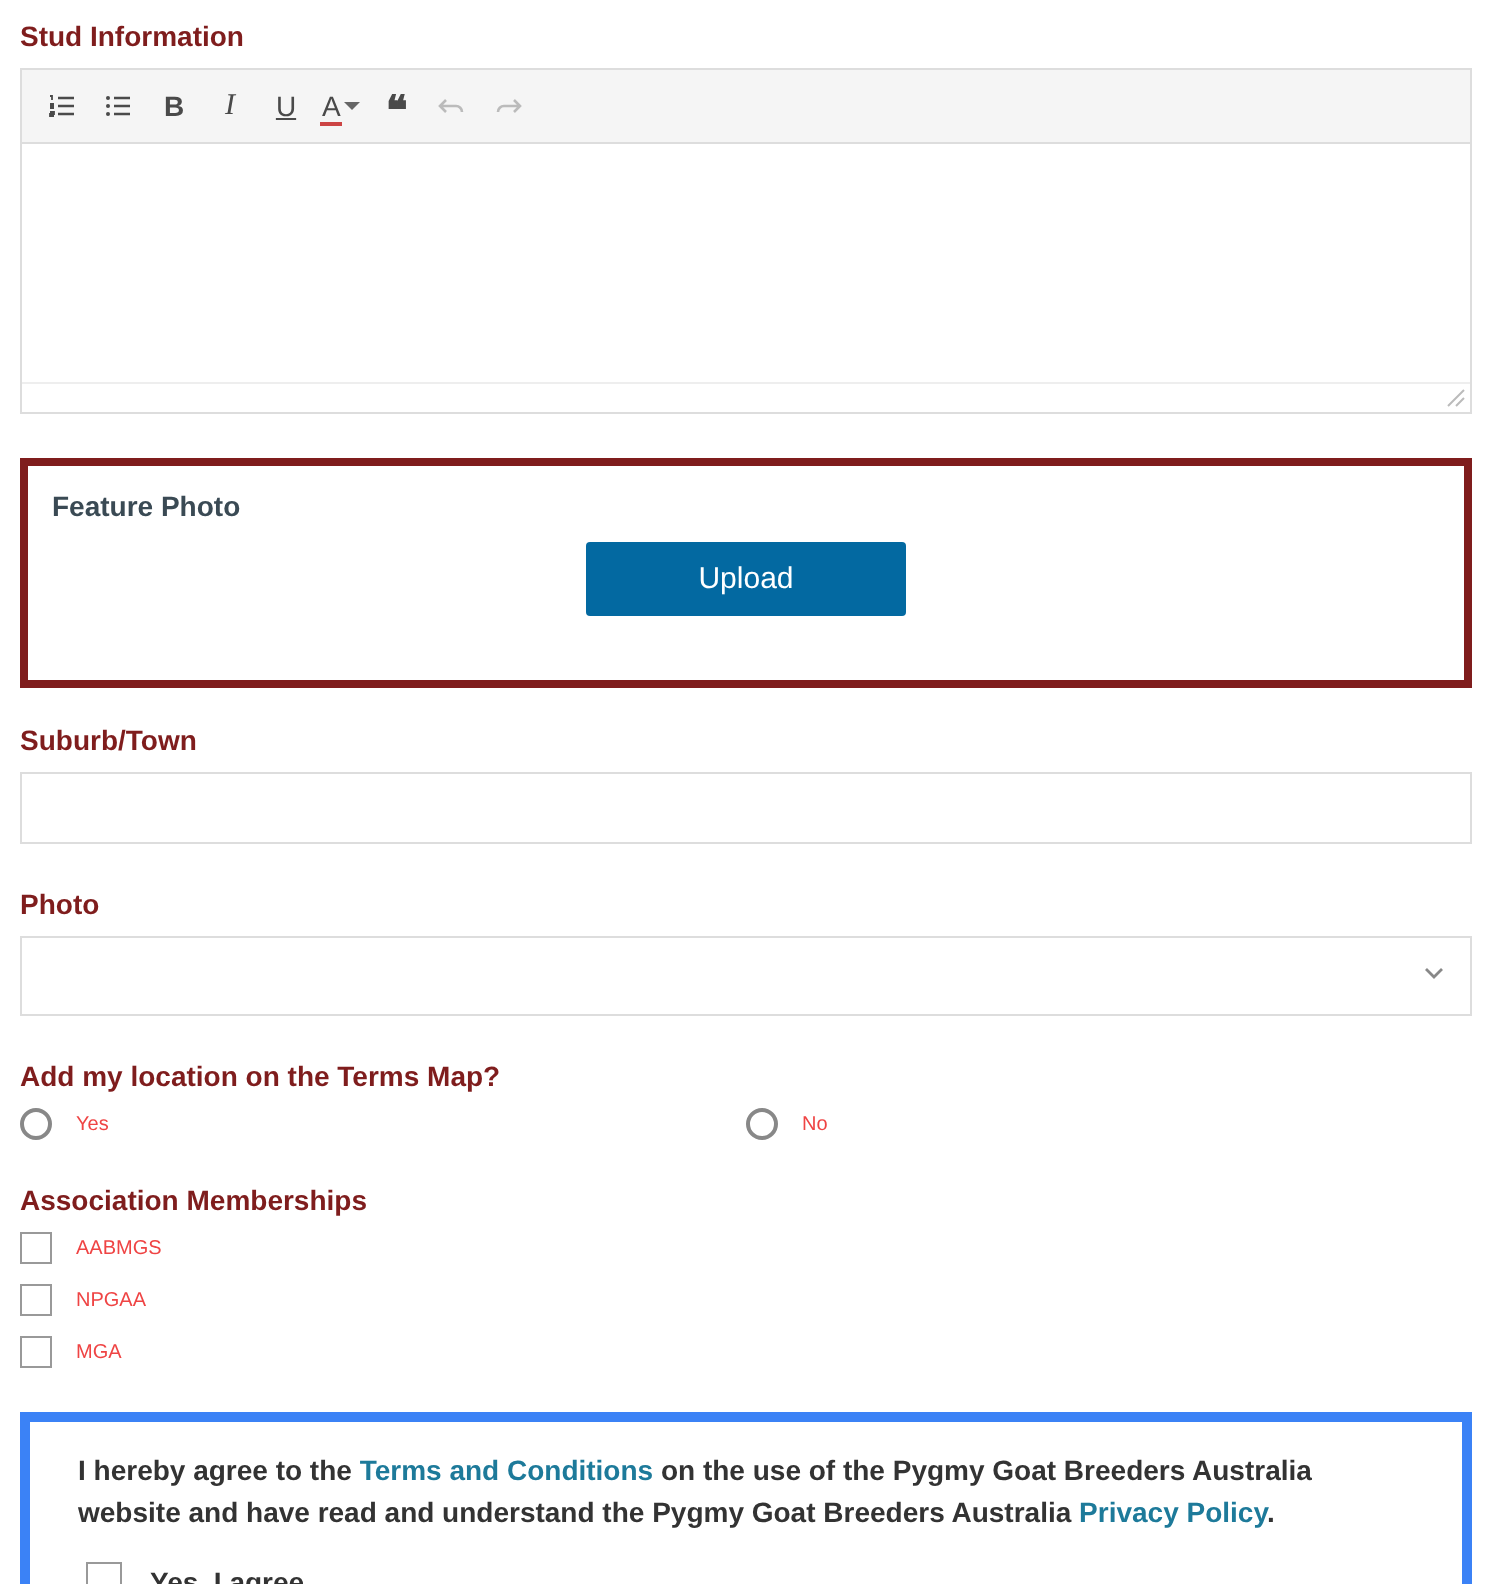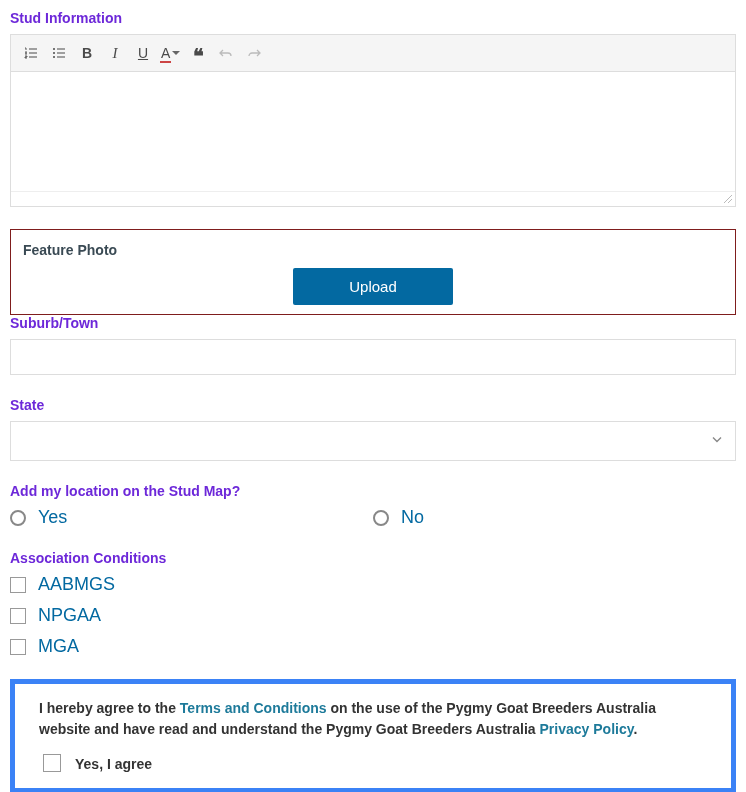--- a/index.html
+++ b/index.html
@@ -10,21 +10,21 @@
     body {
       font-family: -apple-system, BlinkMacSystemFont, "Segoe UI", Arial, sans-serif;
       padding: 10px;
       color: #333;
       font-size: 14px;
       width: 746px;
     }
     .label {
       font-weight: 600;
       font-size: 14px;
-      color: #6d28d9;
+      color: #7f1d1d;
       margin-bottom: 8px;
       display: block;
     }
     .editor-wrap {
       border: 1px solid #ddd;
       margin-bottom: 22px;
     }
     .toolbar {
       background: #f5f5f5;
       border-bottom: 1px solid #ddd;
@@ -92,22 +92,23 @@
     }
     .resize-handle {
       position: absolute;
       bottom: 2px;
       right: 2px;
       width: 10px;
       height: 10px;
     }
     .resize-handle svg { display: block; }
     .feature-box {
-      border: 1px solid #7f1d1d;
-      padding: 12px 12px 9px;
+      border: 4px solid #7f1d1d;
+      padding: 12px 12px 32px;
+      margin-bottom: 18px;
     }
     .feature-title {
       font-weight: 600;
       color: #3a4a54;
       font-size: 14px;
       margin-bottom: 10px;
     }
     .upload-btn {
       display: block;
       margin: 0 auto;
@@ -172,22 +173,22 @@
     }
     .check-box {
       width: 16px;
       height: 16px;
       border: 1px solid #999;
       background: #fff;
       cursor: pointer;
       flex-shrink: 0;
     }
     .option-label {
-      font-size: 18px;
-      color: #0369a1;
+      font-size: 10px;
+      color: #ef4444;
     }
     .check-columns { flex-wrap: wrap; text-align: right; }
     .agree-box {
       border: 5px solid #3b82f6;
       padding: 14px 24px 16px;
       margin-bottom: 24px;
     }
     .agree-text {
       font-size: 14px;
       font-weight: 600;
@@ -279,51 +280,51 @@
 <div class="feature-box">
   <div class="feature-title">Feature Photo</div>
   <button class="upload-btn">Upload</button>
 </div>
 
 
 <label class="label">Suburb/Town</label>
 <input type="text" class="text-input" value="" style="">
 
 
-<label class="label">State</label>
+<label class="label">Photo</label>
 <div class="select-wrap">
   <select class="select-input">
     <option></option>
   </select>
   <span class="select-arrow">
     <svg width="14" height="14" viewBox="0 0 14 14" fill="none" stroke="#888" stroke-width="1.4">
         <path d="M3 5l4 4 4-4"></path>
       </svg>
   </span>
 </div>
 
 
-<label class="label">Add my location on the Stud Map?</label>
+<label class="label">Add my location on the Terms Map?</label>
 <div class="radio-row">
   <div class="radio-col">
     <div class="radio-item">
       <span class="radio-circle"></span>
       <span class="option-label">Yes</span>
     </div>
   </div>
   <div class="radio-col">
     <div class="radio-item">
       <span class="radio-circle"></span>
       <span class="option-label">No</span>
     </div>
   </div>
 </div>
 
 
-<label class="label">Association Conditions</label>
+<label class="label">Association Memberships</label>
 <div class="check-columns">
   <div class="check-col">
     <div class="check-item">
       <span class="check-box"></span>
       <span class="option-label">AABMGS</span>
     </div>
     <div class="check-item">
       <span class="check-box"></span>
       <span class="option-label">NPGAA</span>
     </div>

